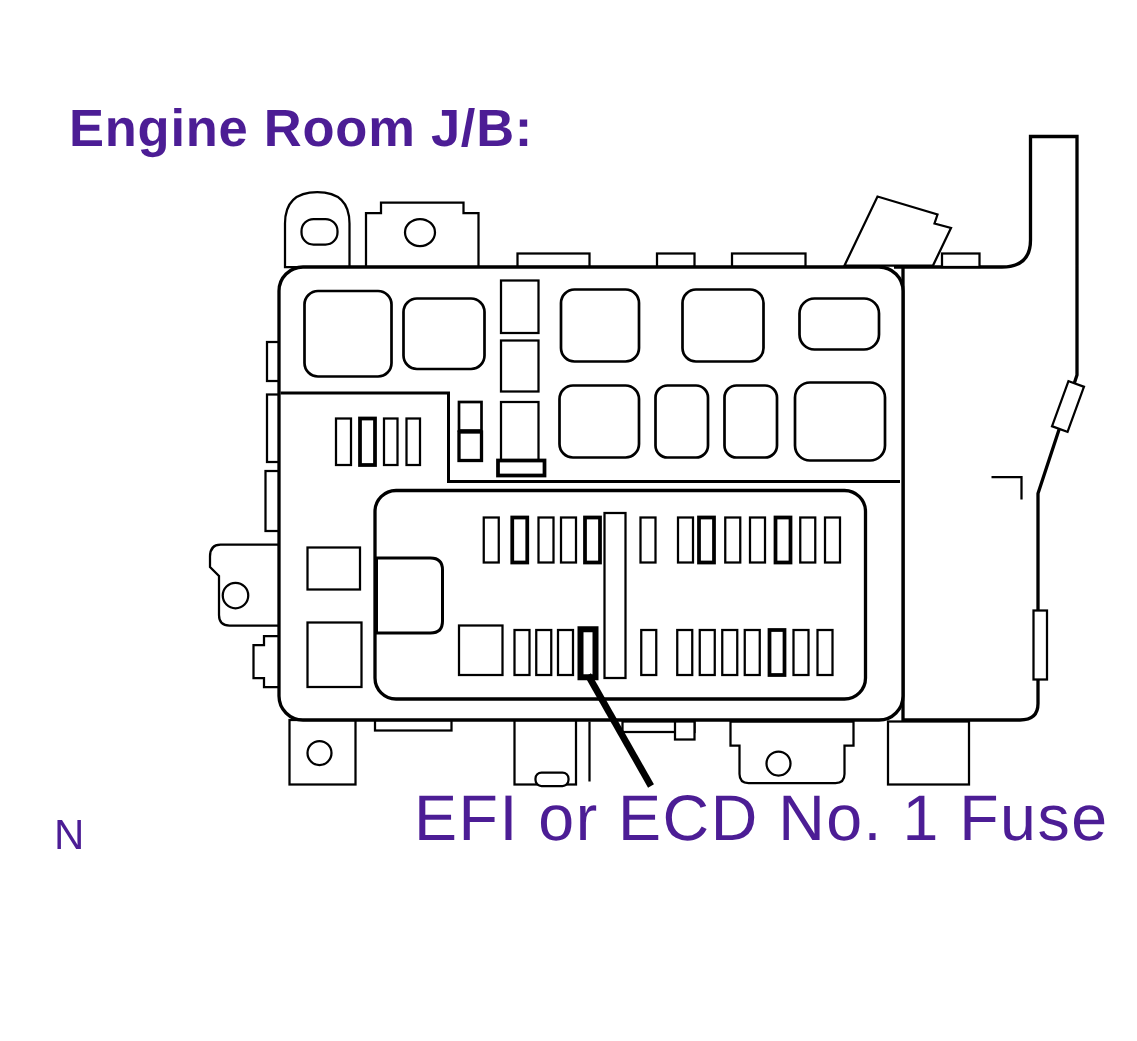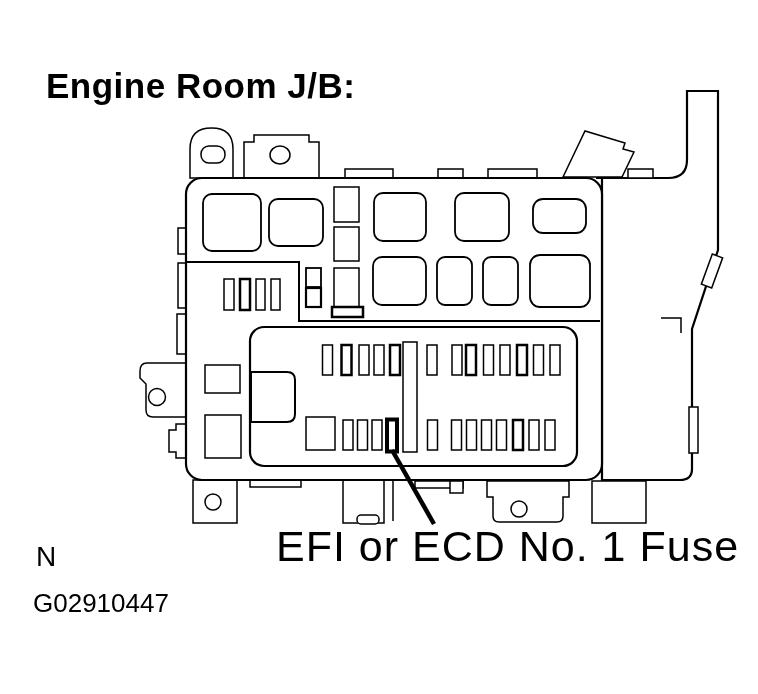--- a/index.html
+++ b/index.html
@@ -1,21 +1,21 @@
 <!DOCTYPE html>
 <html><head>
 <meta charset="utf-8">
 <style>
   html,body{margin:0;padding:0;background:#ffffff;}
   #canvas{
     position:relative;
     width:758px;height:694px;
     background:#ffffff;
     font-family:"Liberation Sans", sans-serif;
-    color:#000000;
+    color:#4c1d95;
     overflow:hidden;
   }
   .txt{position:absolute;white-space:pre;}
   #title{left:46px;top:66px;font-size:35px;font-weight:bold;letter-spacing:0.5px;}
   #callout-label{left:276px;top:522px;font-size:43px;font-weight:normal;letter-spacing:1px;}
   #note-n{left:36px;top:541px;font-size:28px;}
   #figure-id{left:33px;top:588px;font-size:26px;}
   svg{position:absolute;left:0;top:0;}
   .ln{fill:#ffffff;stroke:#000000;}
   .nf{fill:none;stroke:#000000;}
@@ -133,14 +133,13 @@
       <rect class="ln" stroke-width="1.5" x="529" y="420" width="10" height="30"></rect>
       <rect class="ln" stroke-width="1.5" x="545" y="420" width="10" height="30"></rect>
     </g>
 
     <line class="nf" stroke-width="4.5" x1="392" y1="450" x2="434" y2="524"></line>
   </svg>
 
   <div class="txt" id="title">Engine Room J/B:</div>
   <div class="txt" id="callout-label">EFI or ECD No. 1 Fuse</div>
   <div class="txt" id="note-n">N</div>
-  <div class="txt" id="figure-id">G02910447</div>
 </div>
 
 </body></html>

